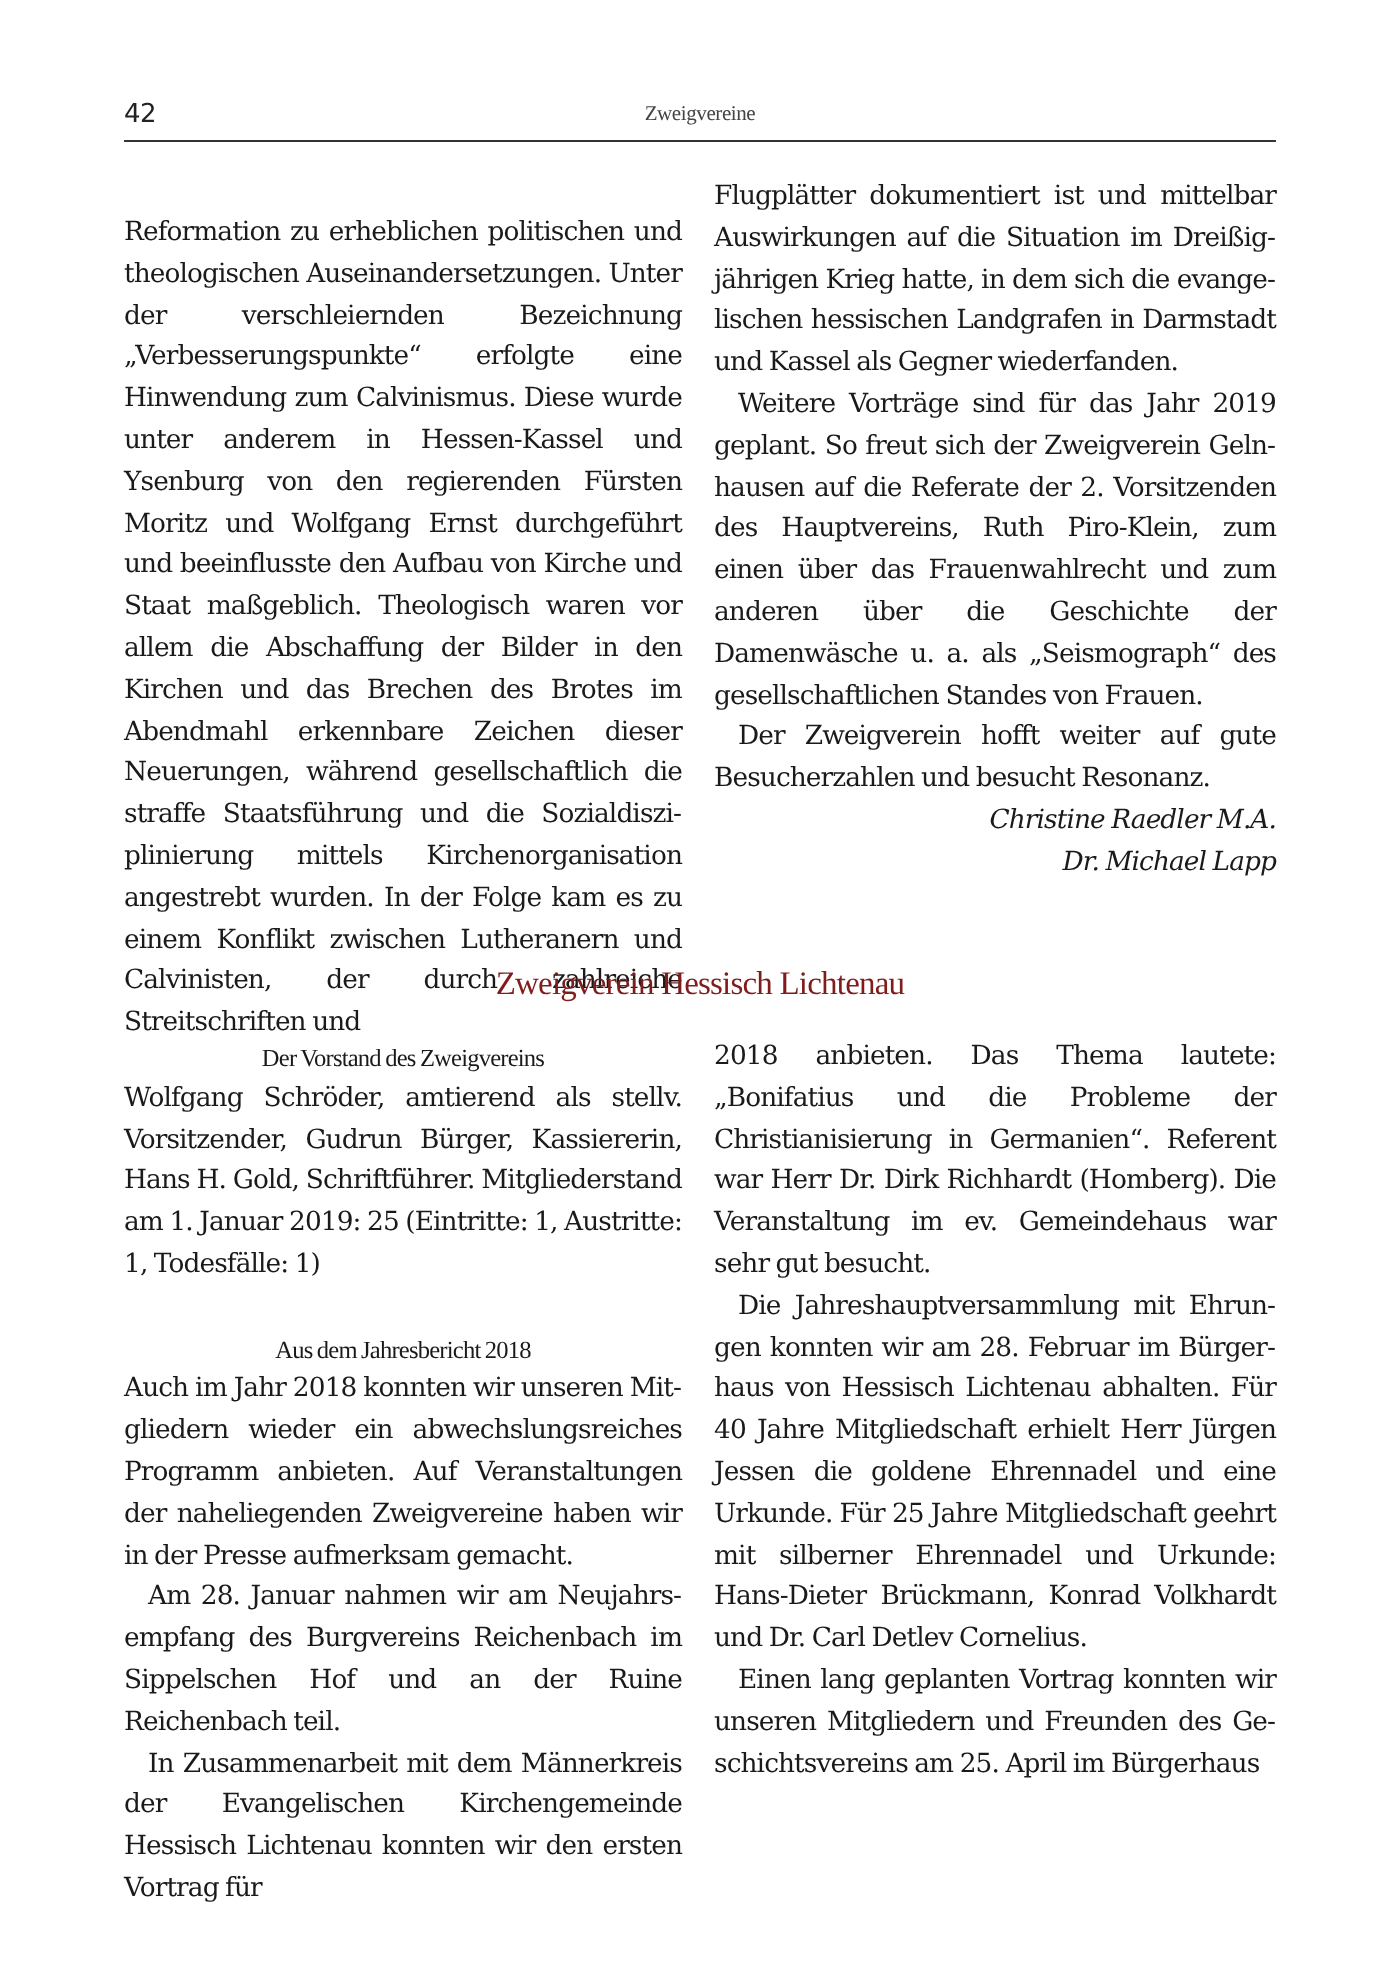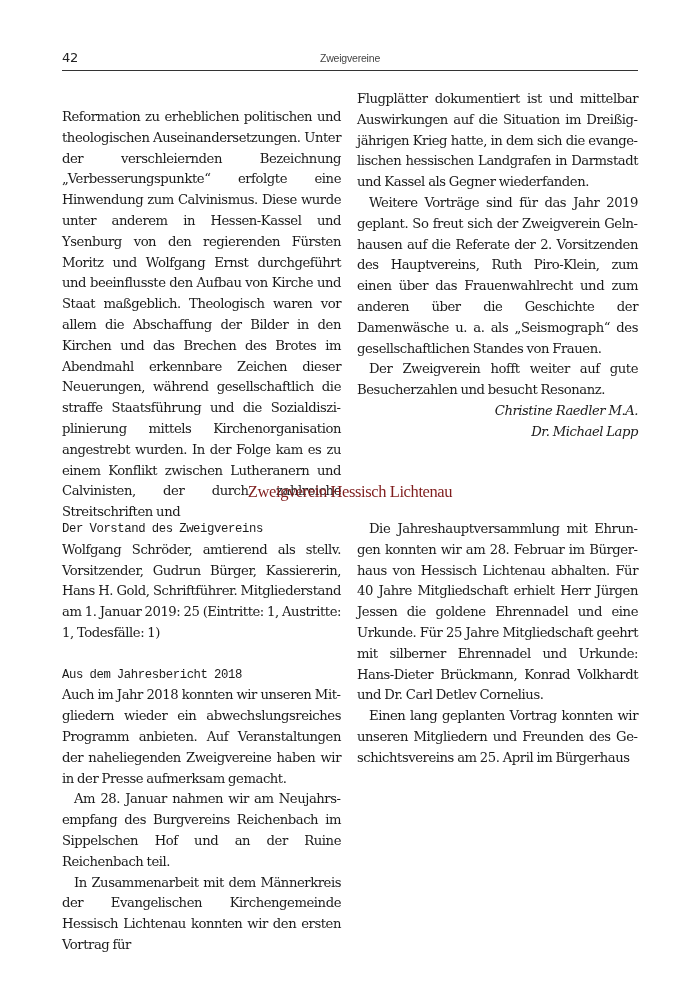--- a/index.html
+++ b/index.html
@@ -1,30 +1,30 @@
 <!DOCTYPE html>
 <html><head>
 <meta charset="utf-8">
 <style>
   html, body { margin: 0; padding: 0; background: #ffffff; }
   body { width: 700px; height: 988px; position: relative; overflow: hidden; color: #1a1a1a; }
   .page { position: absolute; left: 0; top: 0; width: 700px; height: 796px; }
   .running-head { position: absolute; left: 62px; top: 50px; width: 576px; height: 20px; border-bottom: 1.3px solid #333; }
   .page-number { position: absolute; left: 0; top: 0; font-family: "DejaVu Sans", sans-serif; font-size: 13px; letter-spacing: -0.3px; color: #222; }
-  .running-title { position: absolute; left: 0; right: 0; top: 2px; text-align: center; font-family: Liberation Sans, sans-serif; font-size: 10.5px; color: #444; letter-spacing: -0.2px; }
+  .running-title { position: absolute; left: 0; right: 0; top: 2px; text-align: center; font-family: Liberation Serif, serif; font-size: 10.5px; color: #444; letter-spacing: -0.2px; }
   .col { position: absolute; font-family: "DejaVu Serif", serif; font-size: 13.2px; line-height: 20.8px; text-align: justify; hyphens: manual; letter-spacing: -0.45px; word-spacing: -0.5px; }
   .col p { margin: 0; }
   .col p.indent { text-indent: 12px; }
   .col-top-left { left: 62px; top: 89px; width: 279px; margin-top: 18px; }
   .col-top-right { left: 357px; top: 89px; width: 281px; }
   .signatures { text-align: right; font-style: italic; }
   .section-title { position: absolute; left: 62px; top: 482px; width: 576px; text-align: center; font-family: Liberation Serif, serif; font-size: 16.5px; letter-spacing: -0.4px; color: #7f1d1d; }
   .col-bottom-left { left: 62px; top: 519px; width: 279px; }
   .col-bottom-right { left: 357px; top: 519px; width: 281px; }
-  .subhead { font-family: Liberation Mono, monospace; font-size: 12.3px; letter-spacing: -0.4px; text-align: left; line-height: 20.8px; }
+  .subhead { font-family: Liberation Serif, serif; font-size: 12.3px; letter-spacing: -0.4px; text-align: center; line-height: 20.8px; }
   .gap { height: 20.8px; }
 </style>
 </head>
 <body>
 
 <div class="page">
 
   <div class="running-head">
     <span class="page-number">42</span>
     <span class="running-title">Zweigvereine</span>
@@ -48,17 +48,18 @@
     <p class="subhead">Der Vorstand des Zweigvereins</p>
     <p>Wolfgang Schröder, amtierend als stellv. Vor­sitzender, Gudrun Bürger, Kassiererin, Hans H. Gold, Schriftführer. Mitgliederstand am 1. Ja­nuar 2019: 25 (Eintritte: 1, Austritte: 1, To­desfälle: 1)</p>
     <div class="gap"></div>
     <p class="subhead">Aus dem Jahresbericht 2018</p>
     <p>Auch im Jahr 2018 konnten wir unseren Mit­gliedern wieder ein abwechslungsreiches Pro­gramm anbieten. Auf Veranstaltungen der naheliegenden Zweigvereine haben wir in der Presse aufmerksam gemacht.</p>
     <p class="indent">Am 28. Januar nahmen wir am Neujahrs­empfang des Burgvereins Reichenbach im Sip­pelschen Hof und an der Ruine Reichenbach teil.</p>
     <p class="indent">In Zusammenarbeit mit dem Männerkreis der Evangelischen Kirchengemeinde Hessisch Lichtenau konnten wir den ersten Vortrag für</p>
   </div>
 
   <div class="col col-bottom-right">
+    <p>2018 anbieten. Das Thema lautete: „Bonifatius und die Probleme der Christianisierung in Ger­manien“. Referent war Herr Dr. Dirk Richhardt (Homberg). Die Veranstaltung im ev. Gemein­dehaus war sehr gut besucht.</p>
     <p class="indent">Die Jahreshauptversammlung mit Ehrun­gen konnten wir am 28. Februar im Bürger­haus von Hessisch Lichtenau abhalten. Für 40 Jahre Mitgliedschaft erhielt Herr Jürgen Jessen die goldene Ehrennadel und eine Urkunde. Für 25 Jahre Mitgliedschaft geehrt mit silberner Ehrennadel und Urkunde: Hans-Dieter Brück­mann, Konrad Volkhardt und Dr. Carl Detlev Cornelius.</p>
     <p class="indent">Einen lang geplanten Vortrag konnten wir unseren Mitgliedern und Freunden des Ge­schichtsvereins am 25. April im Bürgerhaus</p>
   </div>
 
 </div>
 
 </body></html>

